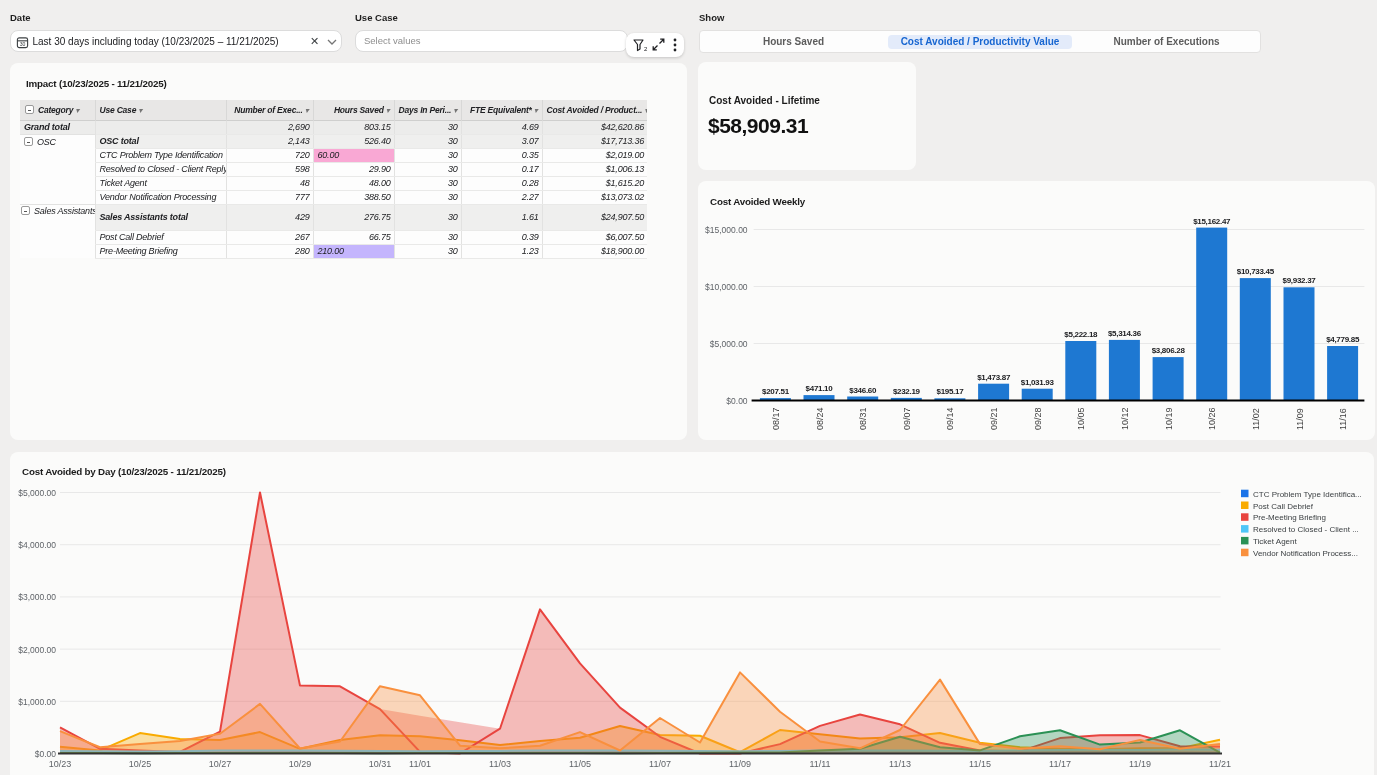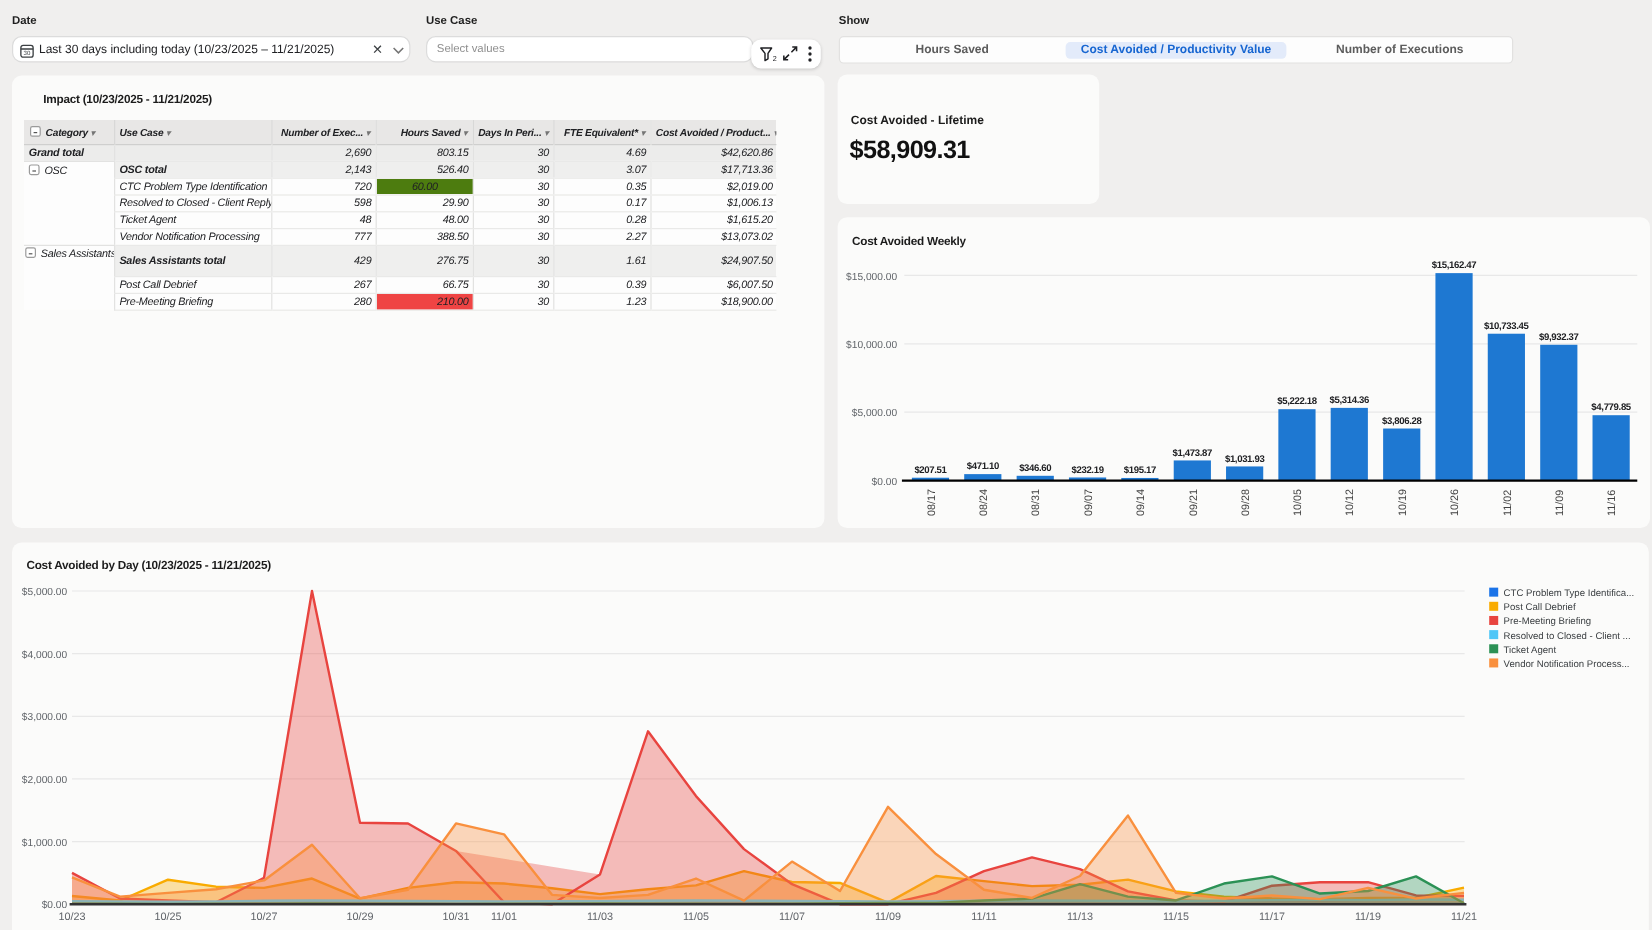--- a/index.html
+++ b/index.html
@@ -49,21 +49,21 @@
 </div>
 
 <div class="abs" style="left:699px; top:30px; width:562px; height:23px; background:#fdfdfd; border:1px solid #e2e1e0; border-radius:4px;">
   <div class="abs" style="left:0; top:0; width:187px; height:21px; text-align:center; line-height:21px; font-size:10px; font-weight:bold; color:#5c5c5c;">Hours Saved</div>
   <div class="abs" style="left:188px; top:4px; width:184px; height:14px; background:#e3ebfa; border-radius:4px;"></div>
   <div class="abs" style="left:188px; top:0; width:184px; height:21px; text-align:center; line-height:21px; font-size:10px; font-weight:bold; color:#1766d1; white-space:nowrap;">Cost Avoided / Productivity Value</div>
   <div class="abs" style="left:373px; top:0; width:187px; height:21px; text-align:center; line-height:21px; font-size:10px; font-weight:bold; color:#5c5c5c;">Number of Executions</div>
 </div>
 
 <div class="card" style="left:10px; top:63px; width:677px; height:377px;">
-  <div class="ctitle" style="left:26px; top:15px;">Impact (10/23/2025 - 11/21/2025)</div>
+  <div class="ctitle" style="left:16px; top:15px;">Impact (10/23/2025 - 11/21/2025)</div>
   <div class="abs" style="left:10px; top:37px; width:627px;font-style:italic;">
 <table style="width:627px; table-layout:fixed; font-size:9px; color:#202124; letter-spacing:-0.2px;">
 <colgroup>
           <col style="width:75px;">
           <col style="width:131px;">
           <col style="width:87px;">
           <col style="width:81px;">
           <col style="width:67px;">
           <col style="width:81px;">
           <col style="width:105px;">
@@ -94,21 +94,21 @@
             <td style="padding:0 4px; background:#efefee; border-left:1px solid #e2e2e1;border-bottom:1px solid #e9e9e8; font-weight:bold;">OSC total</td>
             <td style="padding:0 3px 0 4px; text-align:right; background:#efefee; border-left:1px solid #e2e2e1;border-bottom:1px solid #e9e9e8;">2,143</td>
             <td style="padding:0 3px 0 4px; text-align:right; background:#efefee; border-left:1px solid #e2e2e1;border-bottom:1px solid #e9e9e8;">526.40</td>
             <td style="padding:0 3px 0 4px; text-align:right; background:#efefee; border-left:1px solid #e2e2e1;border-bottom:1px solid #e9e9e8;">30</td>
             <td style="padding:0 3px 0 4px; text-align:right; background:#efefee; border-left:1px solid #e2e2e1;border-bottom:1px solid #e9e9e8;">3.07</td>
             <td style="padding:0 3px 0 4px; text-align:right; background:#efefee; border-left:1px solid #e2e2e1;border-bottom:1px solid #e9e9e8;">$17,713.36</td>
           </tr>
 <tr style="height:14px;">
             <td style="padding:0 4px; background:#fdfdfd; border-left:1px solid #e2e2e1;border-bottom:1px solid #e9e9e8;">CTC Problem Type Identification</td>
             <td style="padding:0 3px 0 4px; text-align:right; background:#fdfdfd; border-left:1px solid #e2e2e1;border-bottom:1px solid #e9e9e8;">720</td>
-            <td style="padding:0 3px 0 4px; text-align:center; background:#4d7c0f; border-left:1px solid #e2e2e1;border-bottom:1px solid #e9e9e8;">60.00</td>
+            <td style="padding:0 3px 0 4px; text-align:left; background:#f9a8d4; border-left:1px solid #e2e2e1;border-bottom:1px solid #e9e9e8;">60.00</td>
             <td style="padding:0 3px 0 4px; text-align:right; background:#fdfdfd; border-left:1px solid #e2e2e1;border-bottom:1px solid #e9e9e8;">30</td>
             <td style="padding:0 3px 0 4px; text-align:right; background:#fdfdfd; border-left:1px solid #e2e2e1;border-bottom:1px solid #e9e9e8;">0.35</td>
             <td style="padding:0 3px 0 4px; text-align:right; background:#fdfdfd; border-left:1px solid #e2e2e1;border-bottom:1px solid #e9e9e8;">$2,019.00</td>
           </tr>
 <tr style="height:14px;">
             <td style="padding:0 4px; background:#fdfdfd; border-left:1px solid #e2e2e1;border-bottom:1px solid #e9e9e8;">Resolved to Closed - Client Reply</td>
             <td style="padding:0 3px 0 4px; text-align:right; background:#fdfdfd; border-left:1px solid #e2e2e1;border-bottom:1px solid #e9e9e8;">598</td>
             <td style="padding:0 3px 0 4px; text-align:right; background:#fdfdfd; border-left:1px solid #e2e2e1;border-bottom:1px solid #e9e9e8;">29.90</td>
             <td style="padding:0 3px 0 4px; text-align:right; background:#fdfdfd; border-left:1px solid #e2e2e1;border-bottom:1px solid #e9e9e8;">30</td>
             <td style="padding:0 3px 0 4px; text-align:right; background:#fdfdfd; border-left:1px solid #e2e2e1;border-bottom:1px solid #e9e9e8;">0.17</td>
@@ -145,21 +145,21 @@
             <td style="padding:0 4px; background:#fdfdfd; border-left:1px solid #e2e2e1;border-bottom:1px solid #e9e9e8;">Post Call Debrief</td>
             <td style="padding:0 3px 0 4px; text-align:right; background:#fdfdfd; border-left:1px solid #e2e2e1;border-bottom:1px solid #e9e9e8;">267</td>
             <td style="padding:0 3px 0 4px; text-align:right; background:#fdfdfd; border-left:1px solid #e2e2e1;border-bottom:1px solid #e9e9e8;">66.75</td>
             <td style="padding:0 3px 0 4px; text-align:right; background:#fdfdfd; border-left:1px solid #e2e2e1;border-bottom:1px solid #e9e9e8;">30</td>
             <td style="padding:0 3px 0 4px; text-align:right; background:#fdfdfd; border-left:1px solid #e2e2e1;border-bottom:1px solid #e9e9e8;">0.39</td>
             <td style="padding:0 3px 0 4px; text-align:right; background:#fdfdfd; border-left:1px solid #e2e2e1;border-bottom:1px solid #e9e9e8;">$6,007.50</td>
           </tr>
 <tr style="height:14px;">
             <td style="padding:0 4px; background:#fdfdfd; border-left:1px solid #e2e2e1;border-bottom:1px solid #e9e9e8;">Pre-Meeting Briefing</td>
             <td style="padding:0 3px 0 4px; text-align:right; background:#fdfdfd; border-left:1px solid #e2e2e1;border-bottom:1px solid #e9e9e8;">280</td>
-            <td style="padding:0 3px 0 4px; text-align:right; background:#ef4444; border-left:1px solid #e2e2e1;border-bottom:1px solid #e9e9e8;">210.00</td>
+            <td style="padding:0 3px 0 4px; background:#c4b5fd; border-left:1px solid #e2e2e1;border-bottom:1px solid #e9e9e8;">210.00</td>
             <td style="padding:0 3px 0 4px; text-align:right; background:#fdfdfd; border-left:1px solid #e2e2e1;border-bottom:1px solid #e9e9e8;">30</td>
             <td style="padding:0 3px 0 4px; text-align:right; background:#fdfdfd; border-left:1px solid #e2e2e1;border-bottom:1px solid #e9e9e8;">1.23</td>
             <td style="padding:0 3px 0 4px; text-align:right; background:#fdfdfd; border-left:1px solid #e2e2e1;border-bottom:1px solid #e9e9e8;">$18,900.00</td>
           </tr>
 </tbody>
       </table>
     </div>
 </div>
 
 <div class="card" style="left:698px; top:62px; width:218px; height:108px;">

